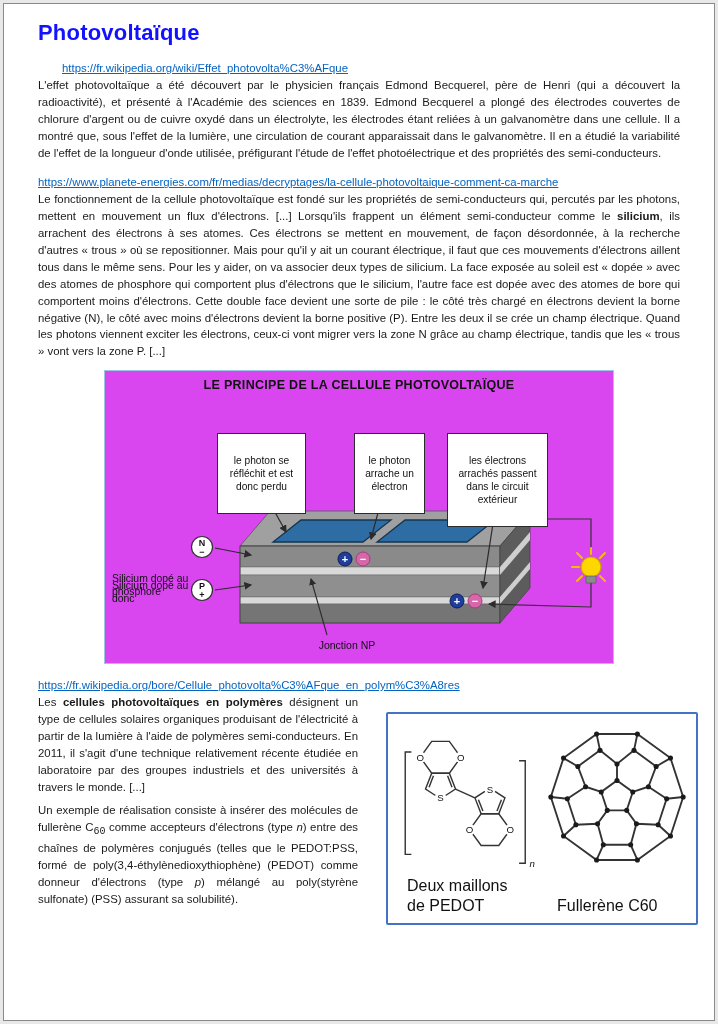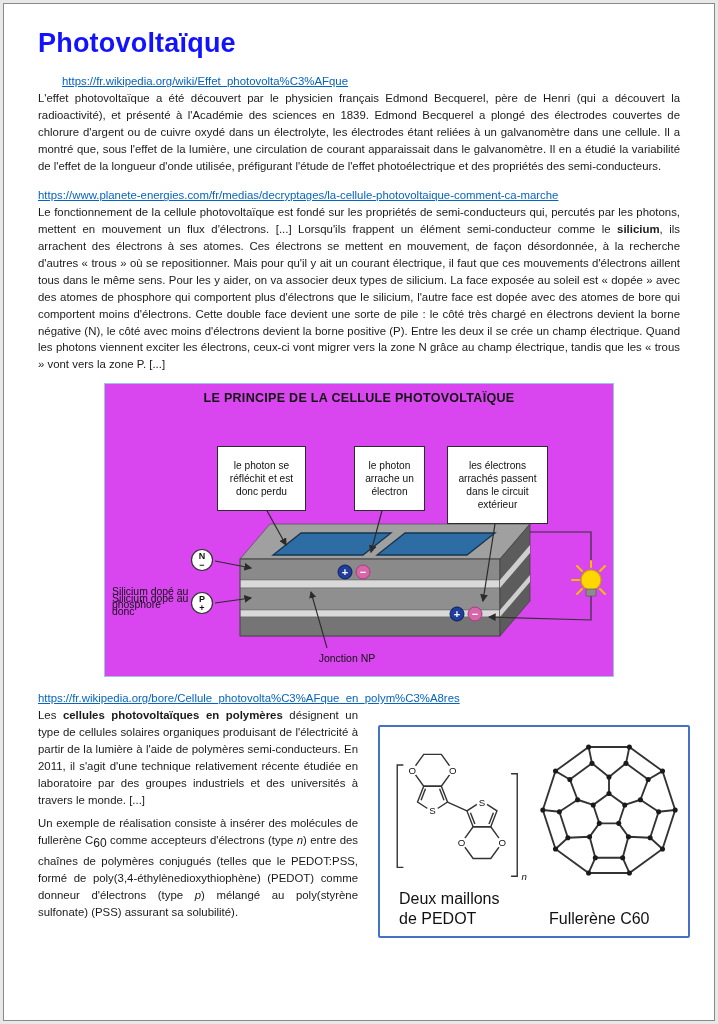--- a/index.html
+++ b/index.html
@@ -1,44 +1,44 @@
 <!DOCTYPE html>
 <html lang="fr"><head>
 <meta charset="utf-8">
 <style>
   html,body{margin:0;padding:0;background:#e8e8e8;}
   body{width:718px;height:1024px;position:relative;font-family:"Liberation Sans",sans-serif;}
   .page{position:absolute;inset:3px;background:#fff;border:1px solid #8a8a8a;box-sizing:border-box;
         padding:14px 34px 10px 34px;overflow:hidden;}
-  .doc-title{color:#1212ff;font-size:27px;font-weight:bold;margin:10px 0 16px 0;letter-spacing:.2px;}
+  .doc-title{color:#1212ff;font-size:22px;font-weight:bold;margin:2px 0 16px 0;letter-spacing:.2px;}
   .doc-link{display:block;color:#0563C1;text-decoration:underline;font-size:11.4px;margin:15px 0 3px 0;
             width:fit-content;cursor:pointer;}
   .doc-link.first{margin-top:0;padding-left:24px;}
   .body-text{font-size:11.4px;color:#1a1a1a;text-align:justify;line-height:1.48;margin:1px 0 0 0;}
   .body-text b{font-weight:bold;}
   .body-text i{font-style:italic;}
-  sub{font-size:12px;}
+  sub{font-size:10px;font-family:Liberation Mono, monospace;}
 
   
   .diagram-box{position:relative;width:508px;height:292px;margin:10px auto 4px auto;
                border:1px solid #9DC3E6;background:#d946ef;}
   .d-title{position:absolute;top:7px;left:0;width:100%;text-align:center;font-size:12.5px;
            font-weight:bold;color:#111;letter-spacing:.3px;}
   .d-svg{position:absolute;inset:0;width:506px;height:290px;}
   .callout{position:absolute;border:1.4px solid #2b2b2b;background:#fff;font-size:10.2px;color:#111;
-           text-align:center;line-height:1.28;padding:12px 3px;box-sizing:border-box;}
+           text-align:center;line-height:1.28;padding:20px 3px;box-sizing:border-box;}
   .c1{left:112px;top:62px;width:89px;}
   .c2{left:249px;top:62px;width:71px;}
   .c3{left:342px;top:62px;width:101px;}
   .side-label{position:absolute;font-size:10.4px;color:#111;line-height:1.25;width:84px;}
   .lbl-n{left:7px;top:164px;margin-top:37px;}
   .lbl-p{left:7px;top:208px;}
 
   
-  .bottom-row{display:flex;gap:20px;margin-top:2px;align-items:flex-start;}
+  .bottom-row{display:flex;gap:28px;margin-top:2px;align-items:flex-start;}
   .left-col{width:320px;flex:0 0 auto;}
   .left-col p{margin:0 0 7px 0;}
   .chem-figure{flex:1;border:2px solid #4472C4;border-radius:2px;margin-top:18px;height:213px;
                box-sizing:border-box;display:flex;padding:8px 4px 6px 4px;background:#fff;}
   .fig-cell{flex:1;display:flex;flex-direction:column;align-items:center;justify-content:space-between;}
   .fig-caption{font-size:16px;color:#111;line-height:1.3;width:120px;}
 </style>
 </head>
 <body>
 

